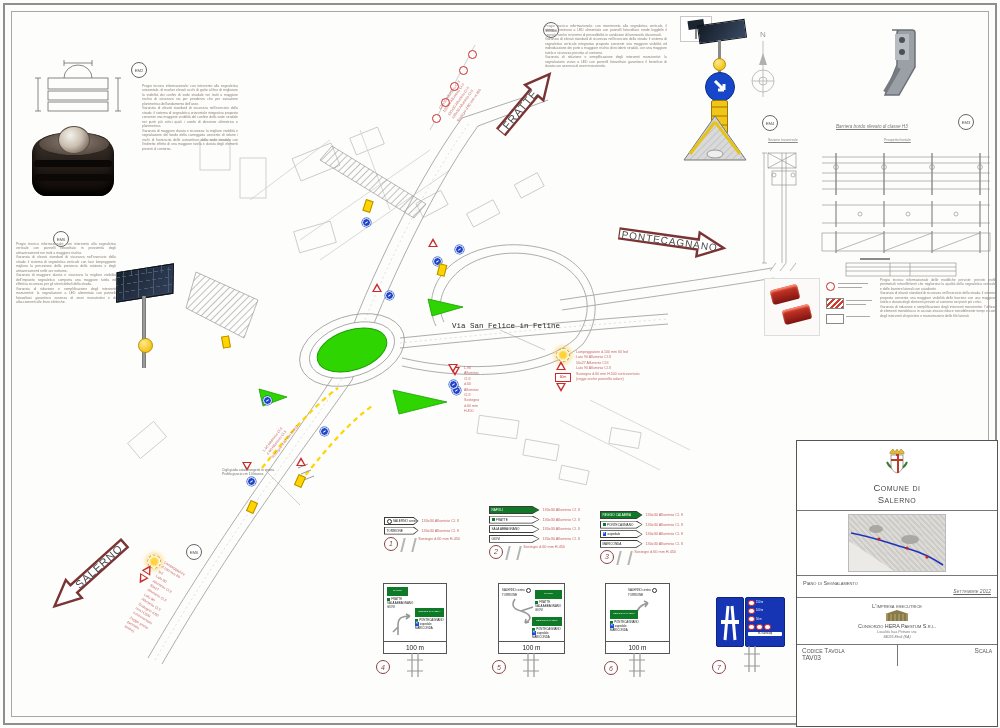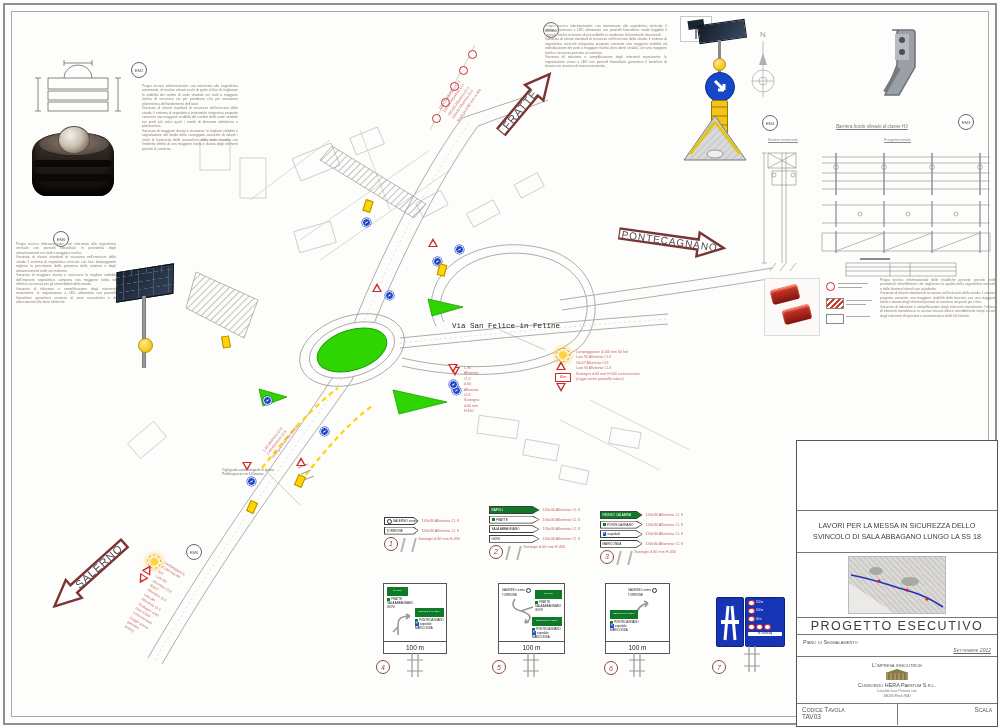--- a/index.html
+++ b/index.html
@@ -658,36 +658,43 @@
       </div>
     <div class="p7box">NO autostop</div>
   </div>
   <svg class="abs" style="left:742px;top:646px" width="20" height="26" viewBox="0 0 20 26">
       <path d="M7,0 V26 M13,0 V26 M2,8 H18 M2,20 H18" stroke="#999" stroke-width="1.2"></path>
     </svg>
   <div class="abs numc" style="left:712px;top:660px">7</div>
 
   <div class="tb">
     <div class="row tb-org">
-    </div>
-    <div class="row tb-project">LAVORI PER LA MESSA IN SICUREZZA DELLO SVINCOLO DI SALA ABBAGANO LUNGO LA SS 18</div>
+      <div class="tb-orgcell">
+        <svg width="32" height="34" viewBox="0 0 32 34">
+          <path d="M6,16 a11,12 0 0 0 20,0" fill="none" stroke="#3b7a2e" stroke-width="2"></path>
+          <path d="M9,6 l3,-3 2,3 2,-3 2,3 2,-3 3,3 v2 H9 z" fill="#e3b93c" stroke="#a8862a" stroke-width="0.6"></path>
+          <path d="M10,9 h12 v10 q0,6 -6,8 q-6,-2 -6,-8 z" fill="#fff" stroke="#888" stroke-width="0.8"></path>
+          <path d="M15,9 h2 v18 M10,14 h12" stroke="#c0392b" stroke-width="2" fill="none"></path>
+        </svg>
+        <div class="tb-orgname sc" style="width:70px">Comune di Salerno</div>
+      </div>
+    </div>
     <div class="row tb-maprow">
       <div class="mapthumb">
         <div class="sea"></div>
         <div class="abs" style="left:20px;top:10px;width:14px;height:8px;background:#a9a9a4;border-radius:50%;"></div>
         <div class="abs" style="left:52px;top:20px;width:18px;height:9px;background:#a9a9a4;border-radius:50%;"></div>
         <svg class="abs" style="left:0;top:0" width="96" height="56" viewBox="0 0 96 56">
           <path d="M2,18 C25,22 45,30 60,34 C75,38 85,44 94,50" stroke="#2233bb" stroke-width="1.6" fill="none"></path>
           <circle cx="30" cy="24" r="1.6" fill="#cc2222"></circle>
             <circle cx="58" cy="33" r="1.6" fill="#cc2222"></circle>
             <circle cx="78" cy="42" r="1.6" fill="#cc2222"></circle>
         </svg>
       </div>
     </div>
-    <div class="row tb-stage sc">PROGETTO ESECUTIVO</div>
     <div class="row tb-meta">
       <div class="abs sc" style="left:6px;top:4px;font-size:5.5px;color:#555">Piano di Segnalamento</div>
       <div class="abs sc" style="right:6px;bottom:3px;font-size:5px;font-style:italic;text-decoration:underline;color:#666">Settembre 2012</div>
     </div>
     <div class="row tb-impresa">
       <div class="sc" style="font-size:6px;color:#555">L'impresa esecutrice</div>
       <svg width="26" height="12" viewBox="0 0 26 12">
         <polygon points="13,0 25,4 1,4" fill="#8a7a4a"></polygon>
         <rect x="2" y="4" width="22" height="7" fill="#a3935d"></rect>
         <g stroke="#6e603a" stroke-width="1">

